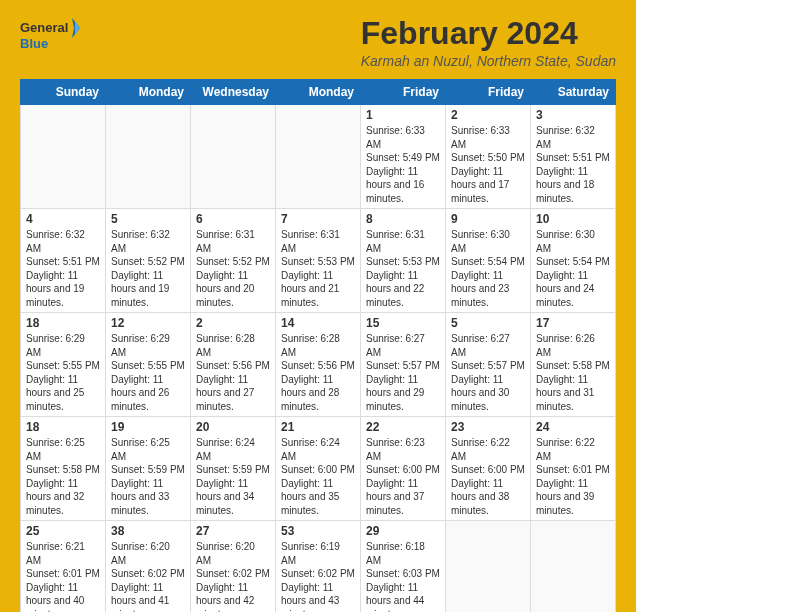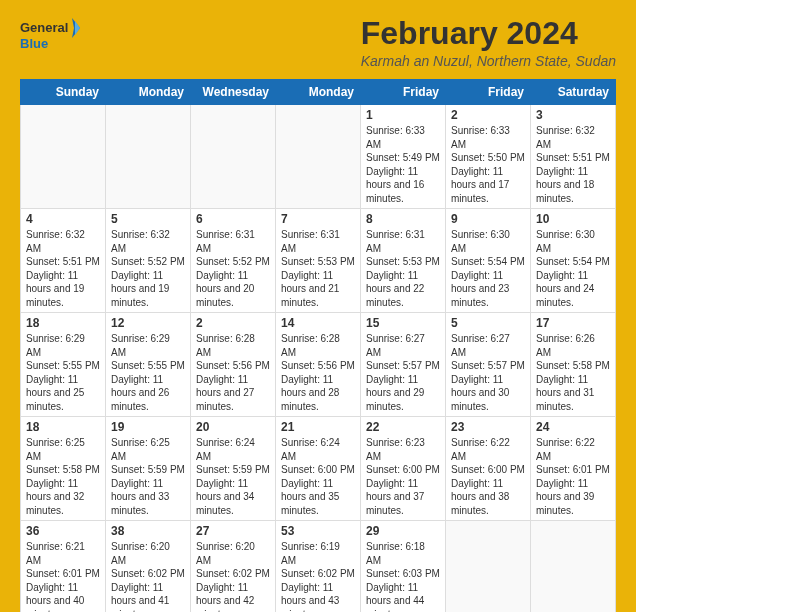--- a/index.html
+++ b/index.html
@@ -215,21 +215,21 @@
             <span class="day-num">23</span>
             <div class="day-info">Sunrise: 6:22 AM<br>Sunset: 6:00 PM<br>Daylight: 11 hours and 38 minutes.</div>
           </td>
           <td>
             <span class="day-num">24</span>
             <div class="day-info">Sunrise: 6:22 AM<br>Sunset: 6:01 PM<br>Daylight: 11 hours and 39 minutes.</div>
           </td>
         </tr>
         <tr>
           <td>
-            <span class="day-num">36</span>
+            <span class="day-num">25</span>
             <div class="day-info">Sunrise: 6:21 AM<br>Sunset: 6:01 PM<br>Daylight: 11 hours and 40 minutes.</div>
           </td>
           <td>
             <span class="day-num">38</span>
             <div class="day-info">Sunrise: 6:20 AM<br>Sunset: 6:02 PM<br>Daylight: 11 hours and 41 minutes.</div>
           </td>
           <td>
             <span class="day-num">27</span>
             <div class="day-info">Sunrise: 6:20 AM<br>Sunset: 6:02 PM<br>Daylight: 11 hours and 42 minutes.</div>
           </td>

